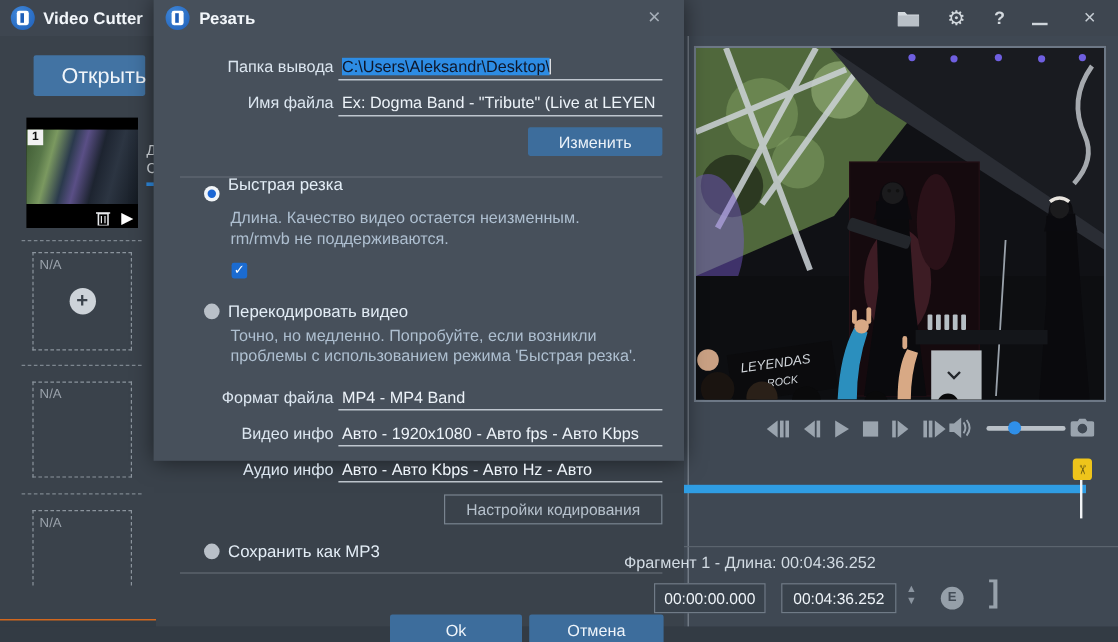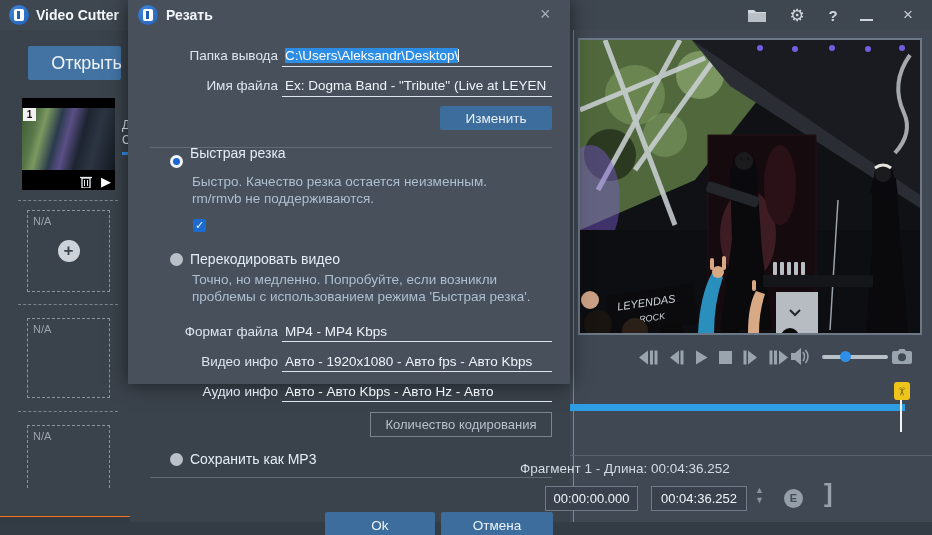--- a/index.html
+++ b/index.html
@@ -85,21 +85,21 @@
   .dlg-logo { position:absolute; left:10px; top:5px; width:20px; height:20px; border-radius:50%;
     background:radial-gradient(circle at 35% 30%, #3f87d9, #1f5fb8); }
   .dlg-logo .slab { position:absolute; left:5px; top:4px; width:10px; height:12px; background:#fff; border-radius:2px; }
   .dlg-logo .slot { position:absolute; left:8px; top:6px; width:3px; height:8px; background:#1f5fb8; }
   .dlg-title { position:absolute; left:38px; top:7px; font-size:14px; font-weight:bold; color:#f2f6fa; }
   .dlg-close { position:absolute; left:412px; top:4px; font-size:18px; color:#a6aeb8; cursor:pointer; }
 
   .flabel { position:absolute; left:0; width:150px; text-align:right; font-size:13.5px; color:#dce6f0;padding-left:11px; }
   .fvalue { position:absolute; left:157px; width:267px; font-size:13.5px; color:#edf3f9; white-space:nowrap; overflow:hidden; }
   .underline { position:absolute; left:154px; width:270px; border-bottom:1px solid #dde4ec; }
-  .sel { background:#2d8ce4; color:#ffffff; }
+  .sel { background:#2d8ce4; color:#0f172a; }
   .caret { display:inline-block; width:1px; height:13px; background:#fff; vertical-align:-2px; }
 
   .change-btn { position:absolute; left:312px; top:106px; width:112px; height:24px; background:#3d6d9c; border:none; border-radius:2px;
     color:#eaf1f8; font-size:13.5px; font-family:inherit; cursor:pointer; }
   .divider { position:absolute; left:22px; width:402px; border-top:1px solid #626b75; }
   .d1 { top:147px; } .d2 { top:477px; }
 
   .radio { position:absolute; width:13px; height:13px; border-radius:50%; }
   .radio-on { background:#f2f5f8; }
   .radio-on i { position:absolute; left:3px; top:3px; width:7px; height:7px; border-radius:50%; background:#1b66d4; }
@@ -339,42 +339,42 @@
   <div class="fvalue" style="top:78px">Ex: Dogma Band - "Tribute"  (Live at LEYEN</div>
   <div class="underline" style="top:96px"></div>
 
   <button class="change-btn">Изменить</button>
   <div class="divider d1"></div>
 
   <div class="radio radio-on" style="left:42px; top:155px">
       <i></i>
     </div>
   <div class="rlabel" style="top:145px">Быстрая резка</div>
-  <div class="desc" style="top:174px">Быстро. Качество резка остается неизменным.</div>
+  <div class="desc" style="top:174px">Длина. Качество видео остается неизменным.</div>
   <div class="desc" style="top:191px">rm/rmvb не поддерживаются.</div>
   <div class="checkbox">✓</div>
 
   <div class="radio radio-off" style="left:42px; top:253px"></div>
   <div class="rlabel" style="top:251px">Перекодировать видео</div>
   <div class="desc" style="top:272px">Точно, но медленно. Попробуйте, если возникли</div>
   <div class="desc" style="top:289px">проблемы с использованием режима 'Быстрая резка'.</div>
 
   <div class="flabel" style="top:324px">Формат файла</div>
-  <div class="fvalue" style="top:324px">MP4 - MP4 Kbps</div>
+  <div class="fvalue" style="top:324px">MP4 - MP4 Band</div>
   <div class="underline" style="top:341px"></div>
 
   <div class="flabel" style="top:354px">Видео инфо</div>
   <div class="fvalue" style="top:354px">Авто - 1920x1080 - Авто fps - Авто Kbps</div>
   <div class="underline" style="top:371px"></div>
 
   <div class="flabel" style="top:384px">Аудио инфо</div>
   <div class="fvalue" style="top:384px">Авто - Авто Kbps - Авто Hz - Авто</div>
   <div class="underline" style="top:401px"></div>
 
-  <button class="enc-btn">Количество кодирования</button>
+  <button class="enc-btn">Настройки кодирования</button>
 
   <div class="radio radio-off" style="left:42px; top:453px"></div>
   <div class="rlabel" style="top:451px">Сохранить как MP3</div>
 
   <div class="divider d2"></div>
   <button class="dlg-btn ok-btn">Ok</button>
   <button class="dlg-btn cancel-btn">Отмена</button>
 </div>
 
 </body></html>

